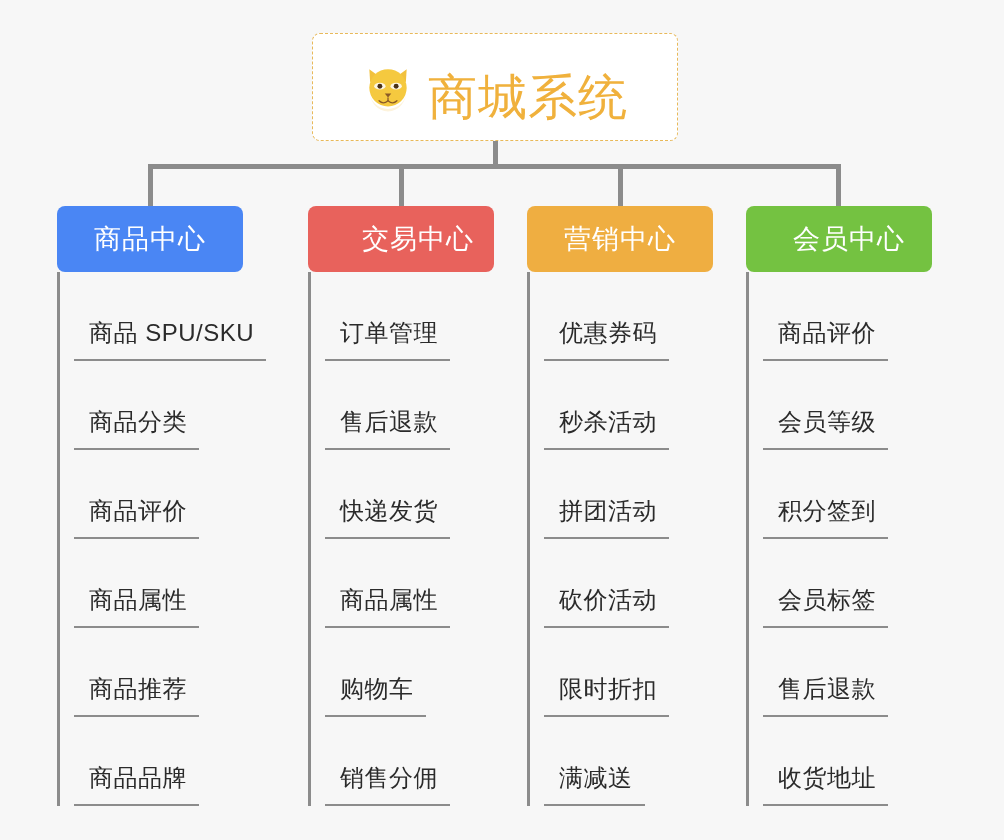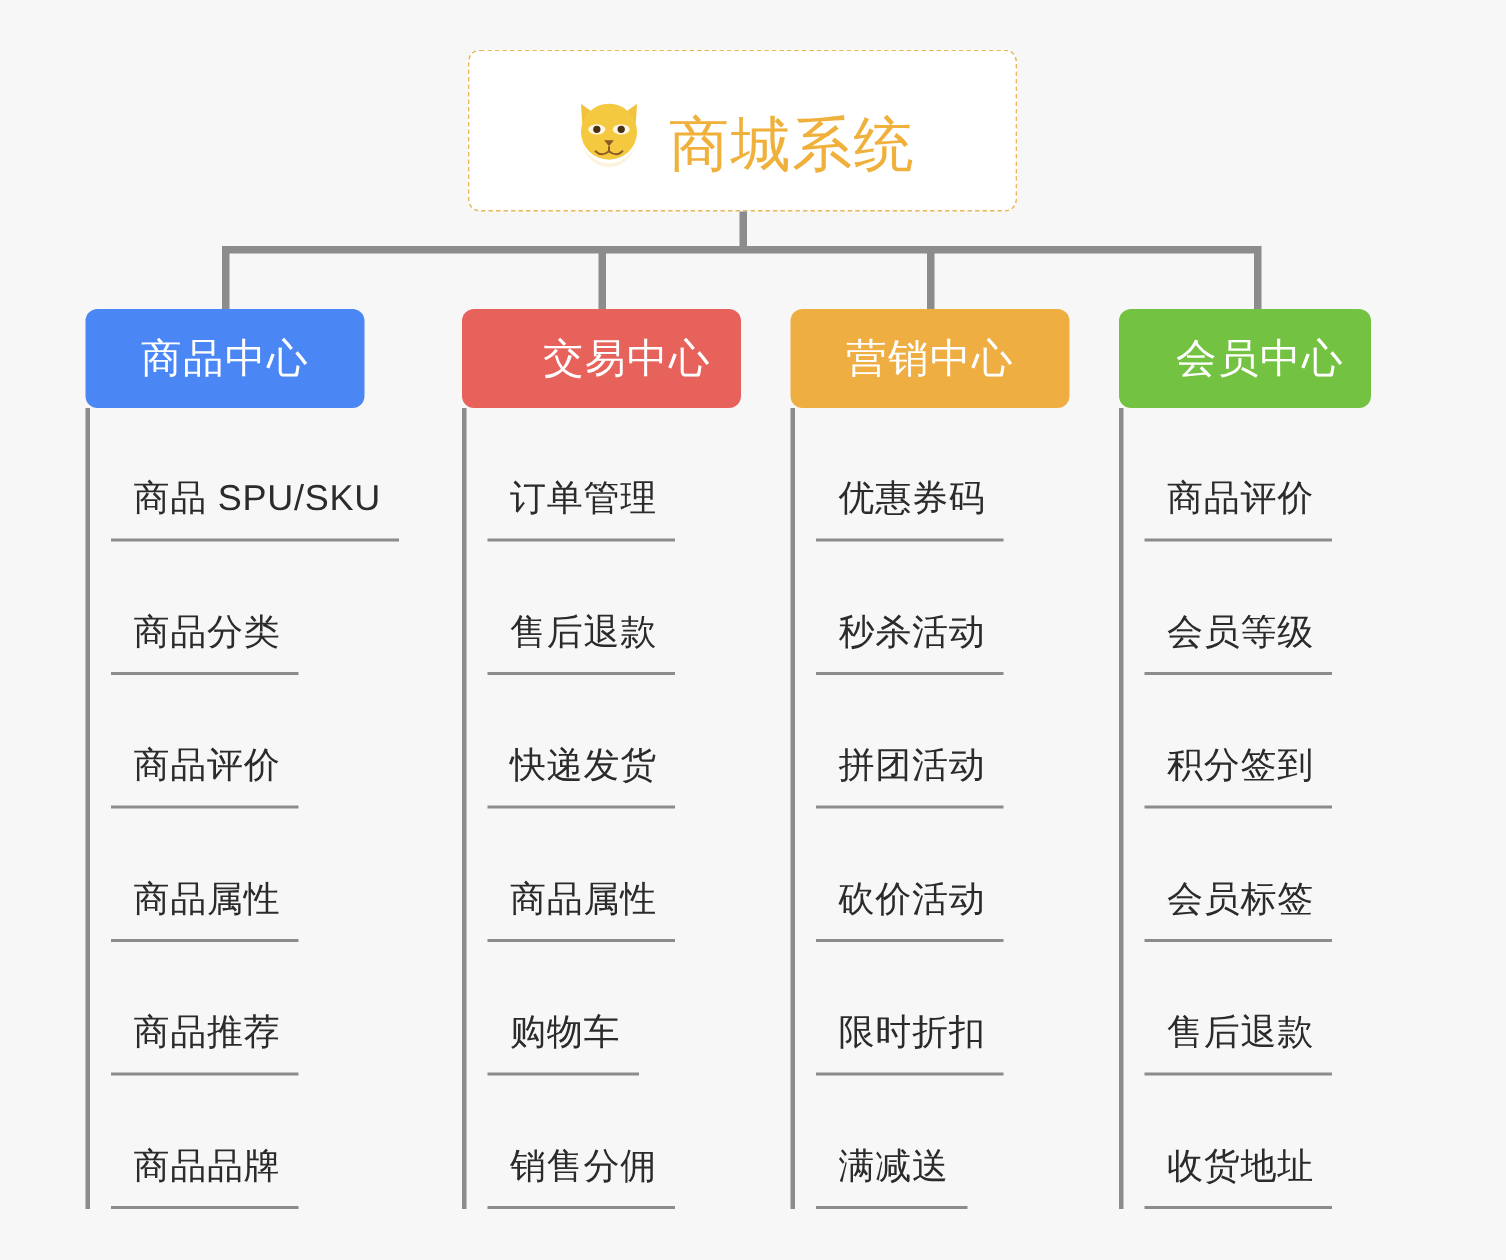--- a/index.html
+++ b/index.html
@@ -36,21 +36,21 @@
     justify-content: center;
     gap: 14px;
   }
   .root-icon {
     width: 52px;
     height: 52px;
     flex: 0 0 52px;
     display: block;
   }
   .root-title {
-    font-size: 40px;
+    font-size: 49px;
     line-height: 1;
     color: #f0b13c;
     letter-spacing: 1px;
     white-space: nowrap;
     margin-top: 20px;
   }
 
   
   .conn {
     position: absolute;
@@ -95,21 +95,21 @@
     align-items: center;
     justify-content: center;
     color: #ffffff;
     font-size: 27px;
     letter-spacing: 1px;
     box-sizing: border-box;
   }
   .cat-w-1 { width: 186px; }
   .cat-w-2 { width: 186px; padding-left: 34px; }
   .cat-w-3 { width: 186px; }
-  .cat-w-4 { width: 168px; padding-left: 20px; }
+  .cat-w-4 { width: 186px; padding-left: 20px; }
 
   .cat-blue   { background: #4a86f4; }
   .cat-red    { background: #e8625c; }
   .cat-orange { background: #efae41; }
   .cat-green  { background: #74c241; }
 
   
   .leaf-list {
     position: relative;
     margin-top: 0;

